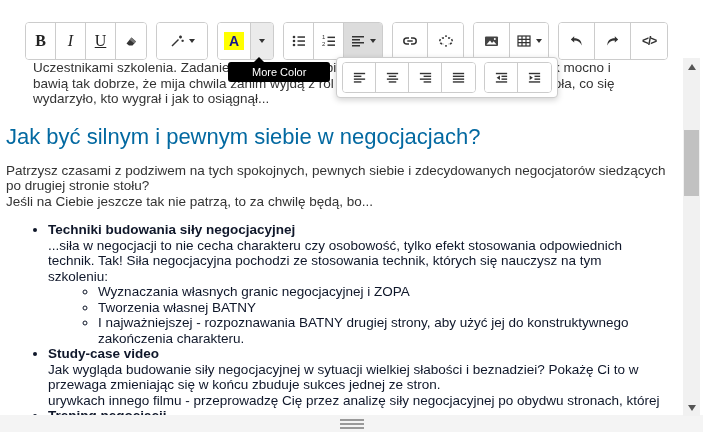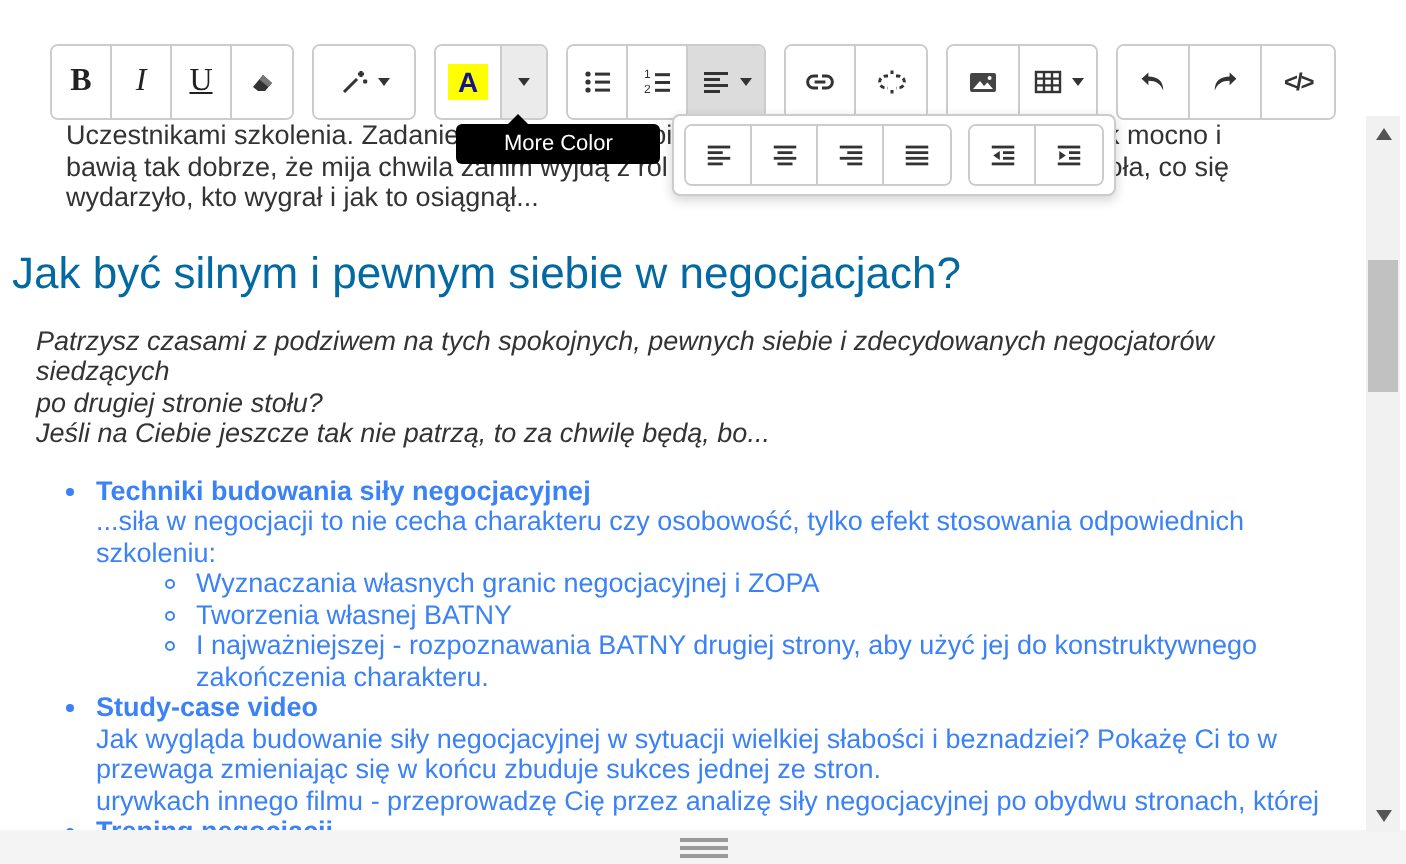--- a/index.html
+++ b/index.html
@@ -36,24 +36,24 @@
   
   .popup{
     position:absolute;left:336px;top:57px;background:#fff;border:1px solid #ccc;border-radius:4px;
     box-shadow:0 2px 6px rgba(0,0,0,.18);padding:4px 5px;display:flex;gap:8px;z-index:11;
   }
   .popup .tb-btn{height:29px;min-width:33px;padding:0;}
   
   .content{position:absolute;left:0;top:60px;width:676px;z-index:1;font-size:13.5px;line-height:15.5px;}
   .para1{margin-left:33px;}
   .h2{margin:16px 0 12px 6px;font-size:22px;line-height:28px;font-weight:400;color:#0369a1;}
-  .para2{margin-left:18px;font-style:italic;}
+  .para2{margin-left:6px;}
   ul.lvl1{margin:13px 0 0 0;padding-left:48px;list-style:disc;}
   ul.lvl2{margin:0;padding-left:50px;list-style:circle;}
-  li{color:#3b82f6;}
+  li{color:#0f172a;}
   .li-title{font-weight:bold;}
   
   .scrollbar{position:absolute;right:3px;top:58px;width:17px;height:358px;background:#f1f1f1;z-index:20;}
   .scroll-btn{position:absolute;left:0;width:17px;height:17px;display:flex;align-items:center;justify-content:center;}
   .scroll-up{top:0;} .scroll-down{bottom:0;}
   .tri-up{width:0;height:0;border-left:4px solid transparent;border-right:4px solid transparent;border-bottom:6px solid #555;}
   .tri-down{width:0;height:0;border-left:4px solid transparent;border-right:4px solid transparent;border-top:6px solid #555;}
   .scroll-thumb{position:absolute;left:1px;top:72px;width:15px;height:66px;background:#c1c1c1;}
   
   .resize-strip{
@@ -304,20 +304,21 @@
   <div class="para2">
     <div>Patrzysz czasami z podziwem na tych spokojnych, pewnych siebie i zdecydowanych negocjatorów siedzących</div>
     <div>po drugiej stronie stołu?</div>
     <div>Jeśli na Ciebie jeszcze tak nie patrzą, to za chwilę będą, bo...</div>
   </div>
 
   <ul class="lvl1">
     <li>
       <div class="li-title">Techniki budowania siły negocjacyjnej</div>
       <div>...siła w negocjacji to nie cecha charakteru czy osobowość, tylko efekt stosowania odpowiednich</div>
+      <div>technik. Tak! Siła negocjacyjna pochodzi ze stosowania technik, których się nauczysz na tym</div>
       <div>szkoleniu:</div>
       <ul class="lvl2">
         <li>
           <div>Wyznaczania własnych granic negocjacyjnej i ZOPA</div>
         </li>
         <li>
           <div>Tworzenia własnej BATNY</div>
         </li>
         <li>
           <div>I najważniejszej - rozpoznawania BATNY drugiej strony, aby użyć jej do konstruktywnego</div>

